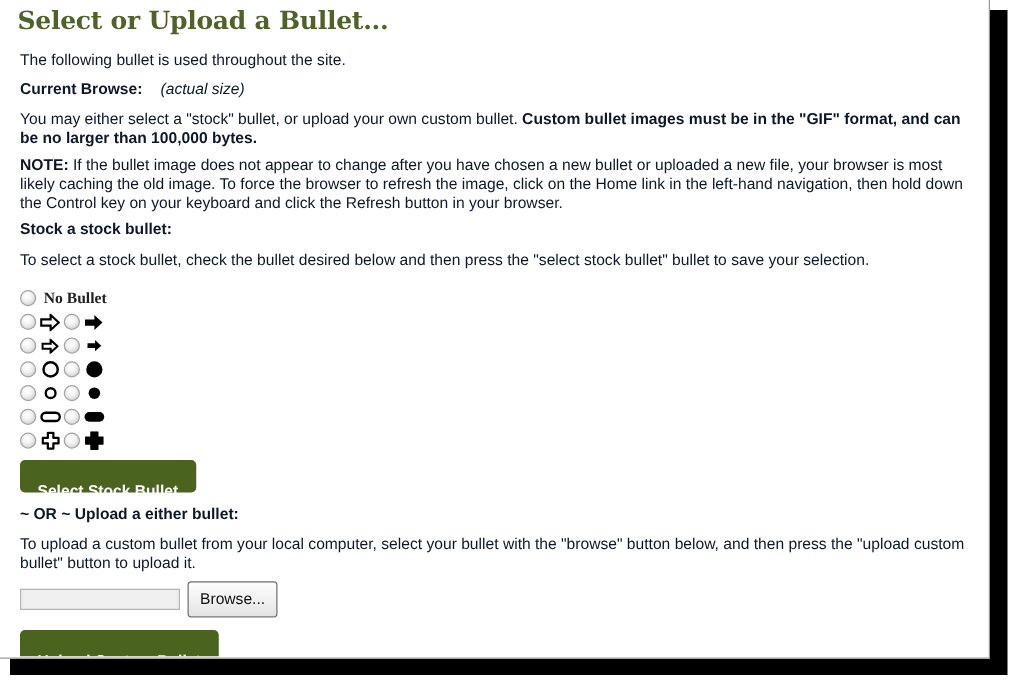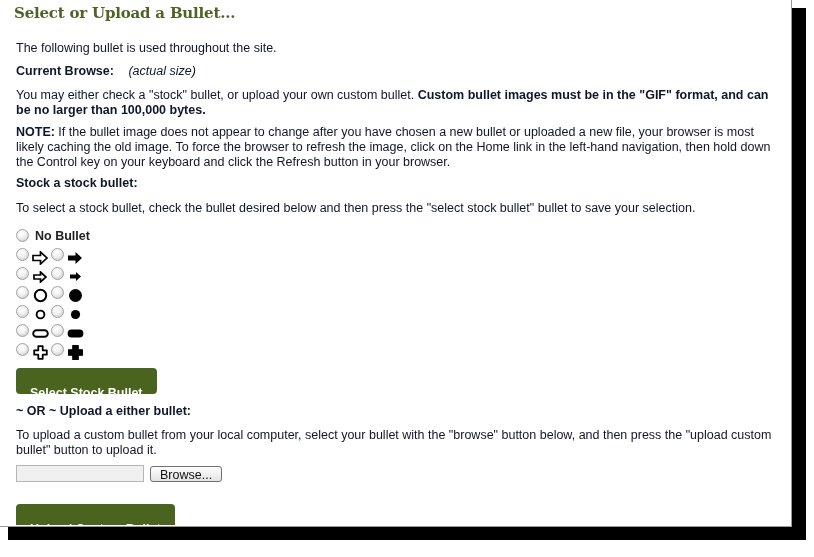--- a/index.html
+++ b/index.html
@@ -45,21 +45,21 @@
     height: 525px;
     background: #ffffff;
     overflow: hidden;
   }
 
   
   #page-title {
     position: absolute;
     left: 14px;
     top: 4px;
-    font-size: 15px;
+    font-size: 20px;
     font-weight: bold;
     color: #4f6228;
     letter-spacing: -0.2px;
     font-family: "DejaVu Serif", serif;
     white-space: nowrap;
   }
 
   
   .para {
     position: absolute;
@@ -84,21 +84,22 @@
   
   #bullet-grid {
     position: absolute;
     left: 16px;
     top: 229px;
   }
   .b-row {
     position: relative;
     height: 19px;
     display: flex;
-    align-items: flex-start;
+    align-items: center;
+    font-family: Liberation Serif, serif;
   }
   .radio {
     width: 13px;
     height: 13px;
     border-radius: 50%;
     background: radial-gradient(circle at 42% 35%, #ffffff 0%, #f2f2f2 42%, #d2d2d2 78%, #aeaeae 100%);
     border: 1px solid #a3a3a3;
     box-sizing: border-box;
     flex: 0 0 auto;
     display: inline-block;
@@ -153,21 +154,21 @@
     border: 1px solid #b5b5b5;
     box-sizing: border-box;
     font-size: 11px;
     font-family: "Liberation Sans", sans-serif;
     padding: 0 3px;
     color: #222;
     outline: none;
   }
   #btn-browse {
     margin-left: 6px;
-    height: 16px;
+    height: 29px;
     background: linear-gradient(to bottom, #fdfdfd 0%, #f1f1f1 50%, #e3e3e3 100%);
     border: 1px solid #707070;
     border-radius: 3px;
     font-size: 12.5px;
     font-family: "Liberation Sans", sans-serif;
     color: #111111;
     padding: 0 9px;
     line-height: 17px;
     cursor: pointer;
     white-space: nowrap;
@@ -184,21 +185,21 @@
   <div id="page-title">Select or Upload a Bullet...</div>
 
   <div class="para" id="p-intro">The following bullet is used throughout the site.</div>
 
   <div class="para" id="p-current">
     <span>Current Browse:</span>
     <i>(actual size)</i>
   </div>
 
   <div class="para" id="p-formats">
-    <span>You may either check a "stock" bullet, or upload your own custom bullet. </span><b>Custom bullet images must be in the "GIF" format, and can be no larger than 100,000 bytes.</b>
+    <span>You may either select a "stock" bullet, or upload your own custom bullet. </span><b>Custom bullet images must be in the "GIF" format, and can be no larger than 100,000 bytes.</b>
   </div>
 
   <div class="para" id="p-note">
     <b>NOTE:</b><span> If the bullet image does not appear to change after you have chosen a new bullet or uploaded a new file, your browser is most likely caching the old image. To force the browser to refresh the image, click on the Home link in the left-hand navigation, then hold down the Control key on your keyboard and click the Refresh button in your browser.</span>
   </div>
 
   <div class="para" id="h-stock">Stock a stock bullet:</div>
   <div class="para" id="p-stock">To select a stock bullet, check the bullet desired below and then press the "select stock bullet" bullet to save your selection.</div>
 
   <div id="bullet-grid">

